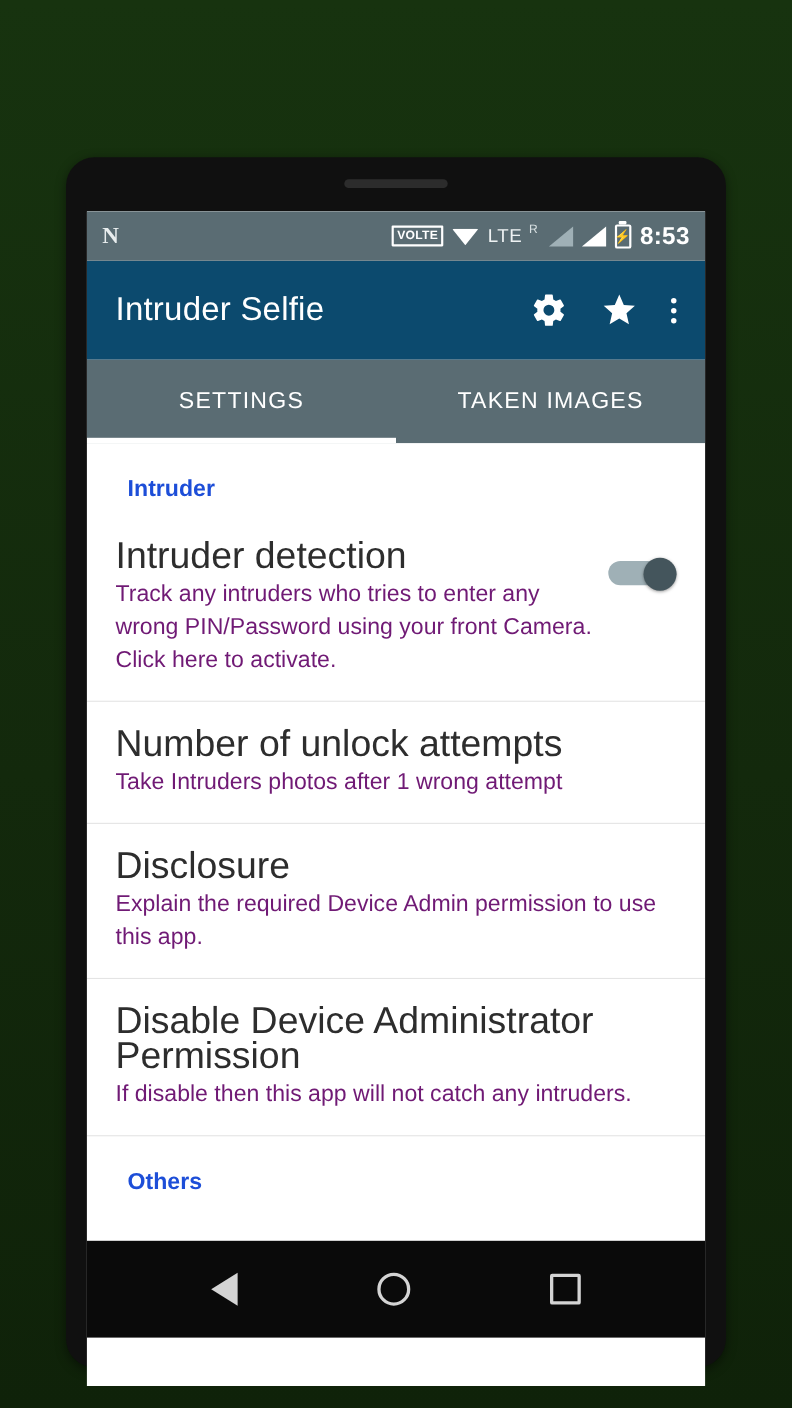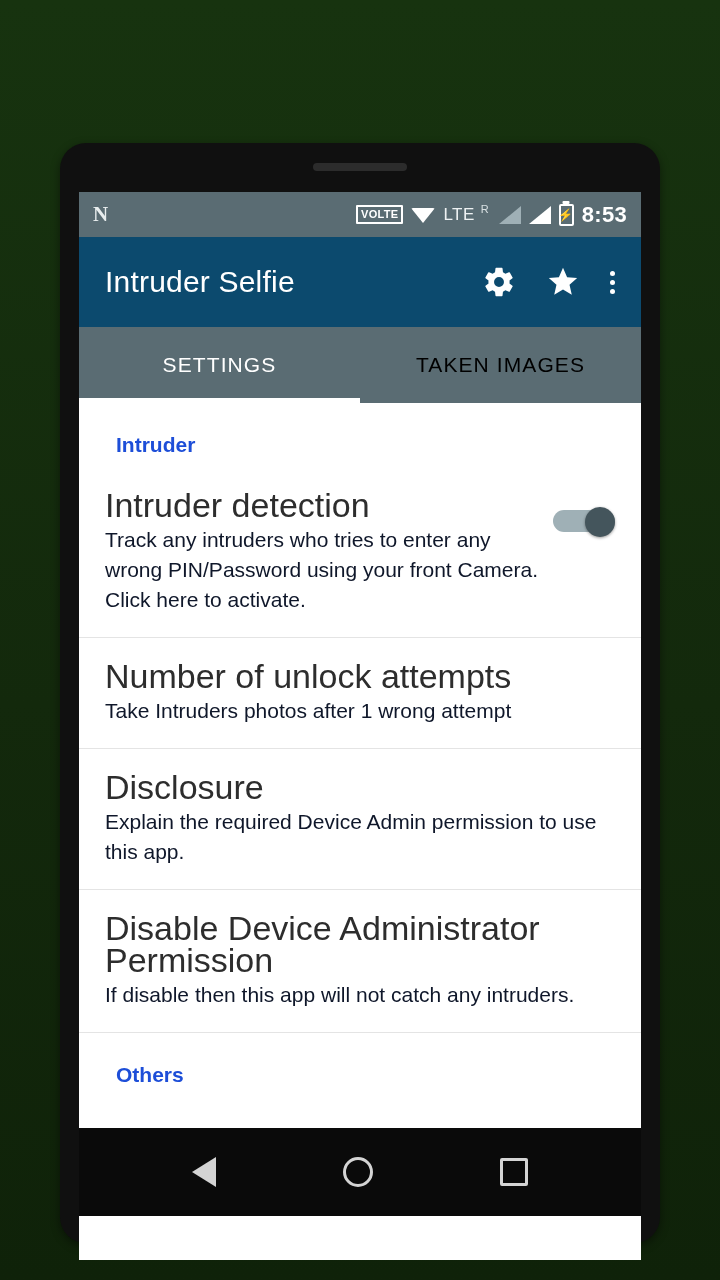--- a/index.html
+++ b/index.html
@@ -167,21 +167,21 @@
   .tabs {
     background: #5a6c73;
     height: 76px;
     display: flex;
   }
   .tab {
     flex: 1;
     display: flex;
     align-items: center;
     justify-content: center;
-    color: #000000;
+    color: #ffffff;
     font-size: 21px;
     letter-spacing: 1.1px;
     position: relative;
     cursor: pointer;
   }
   .tab.active { color: #ffffff; }
   .tab.active::after {
     content: "";
     position: absolute;
     left: 0; right: 0; bottom: 0;
@@ -210,21 +210,21 @@
   }
   .pref:last-of-type { border-bottom: none; }
   .pref-text { flex: 1; padding-right: 10px; }
   .pref-title {
     color: #2d2d2d;
     font-size: 34px;
     line-height: 32px;
     font-weight: 400;
   }
   .pref-sub {
-    color: #0f172a;
+    color: #701a75;
     font-size: 21px;
     line-height: 30px;
     margin-top: 4px;
   }
   .switch {
     width: 62px; height: 28px;
     margin-top: 18px;
     position: relative;
     flex: none;
     cursor: pointer;

